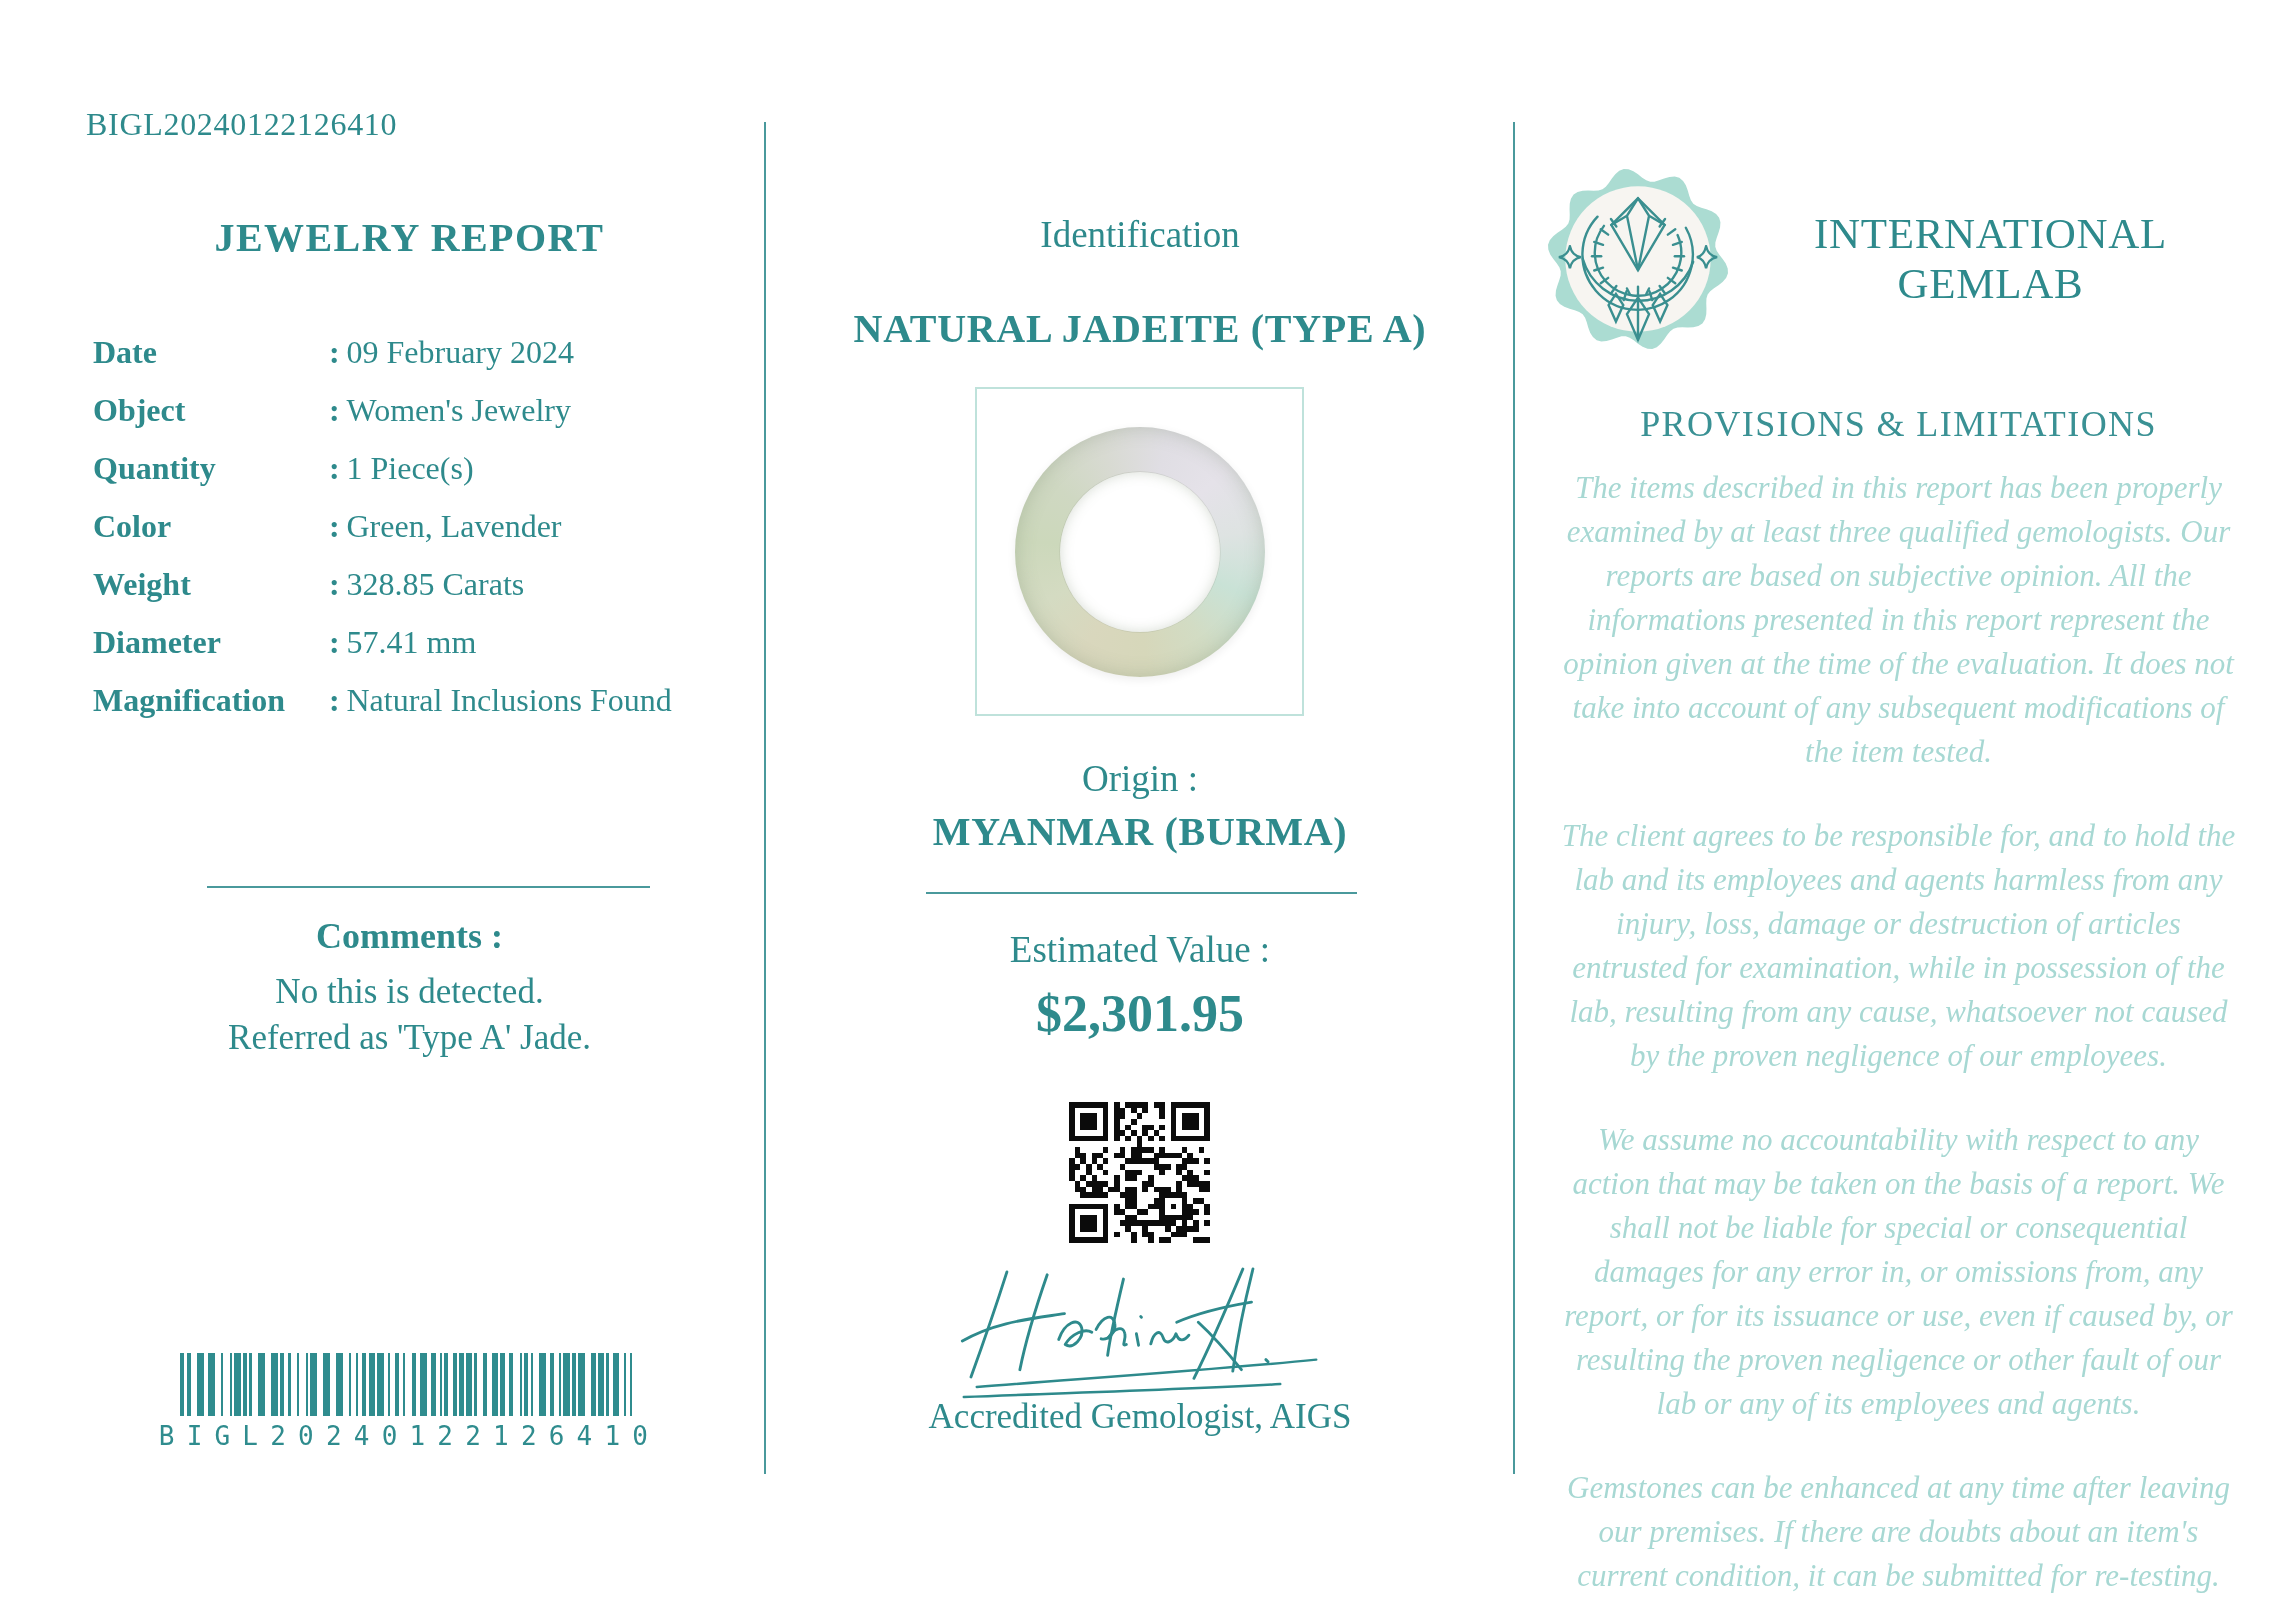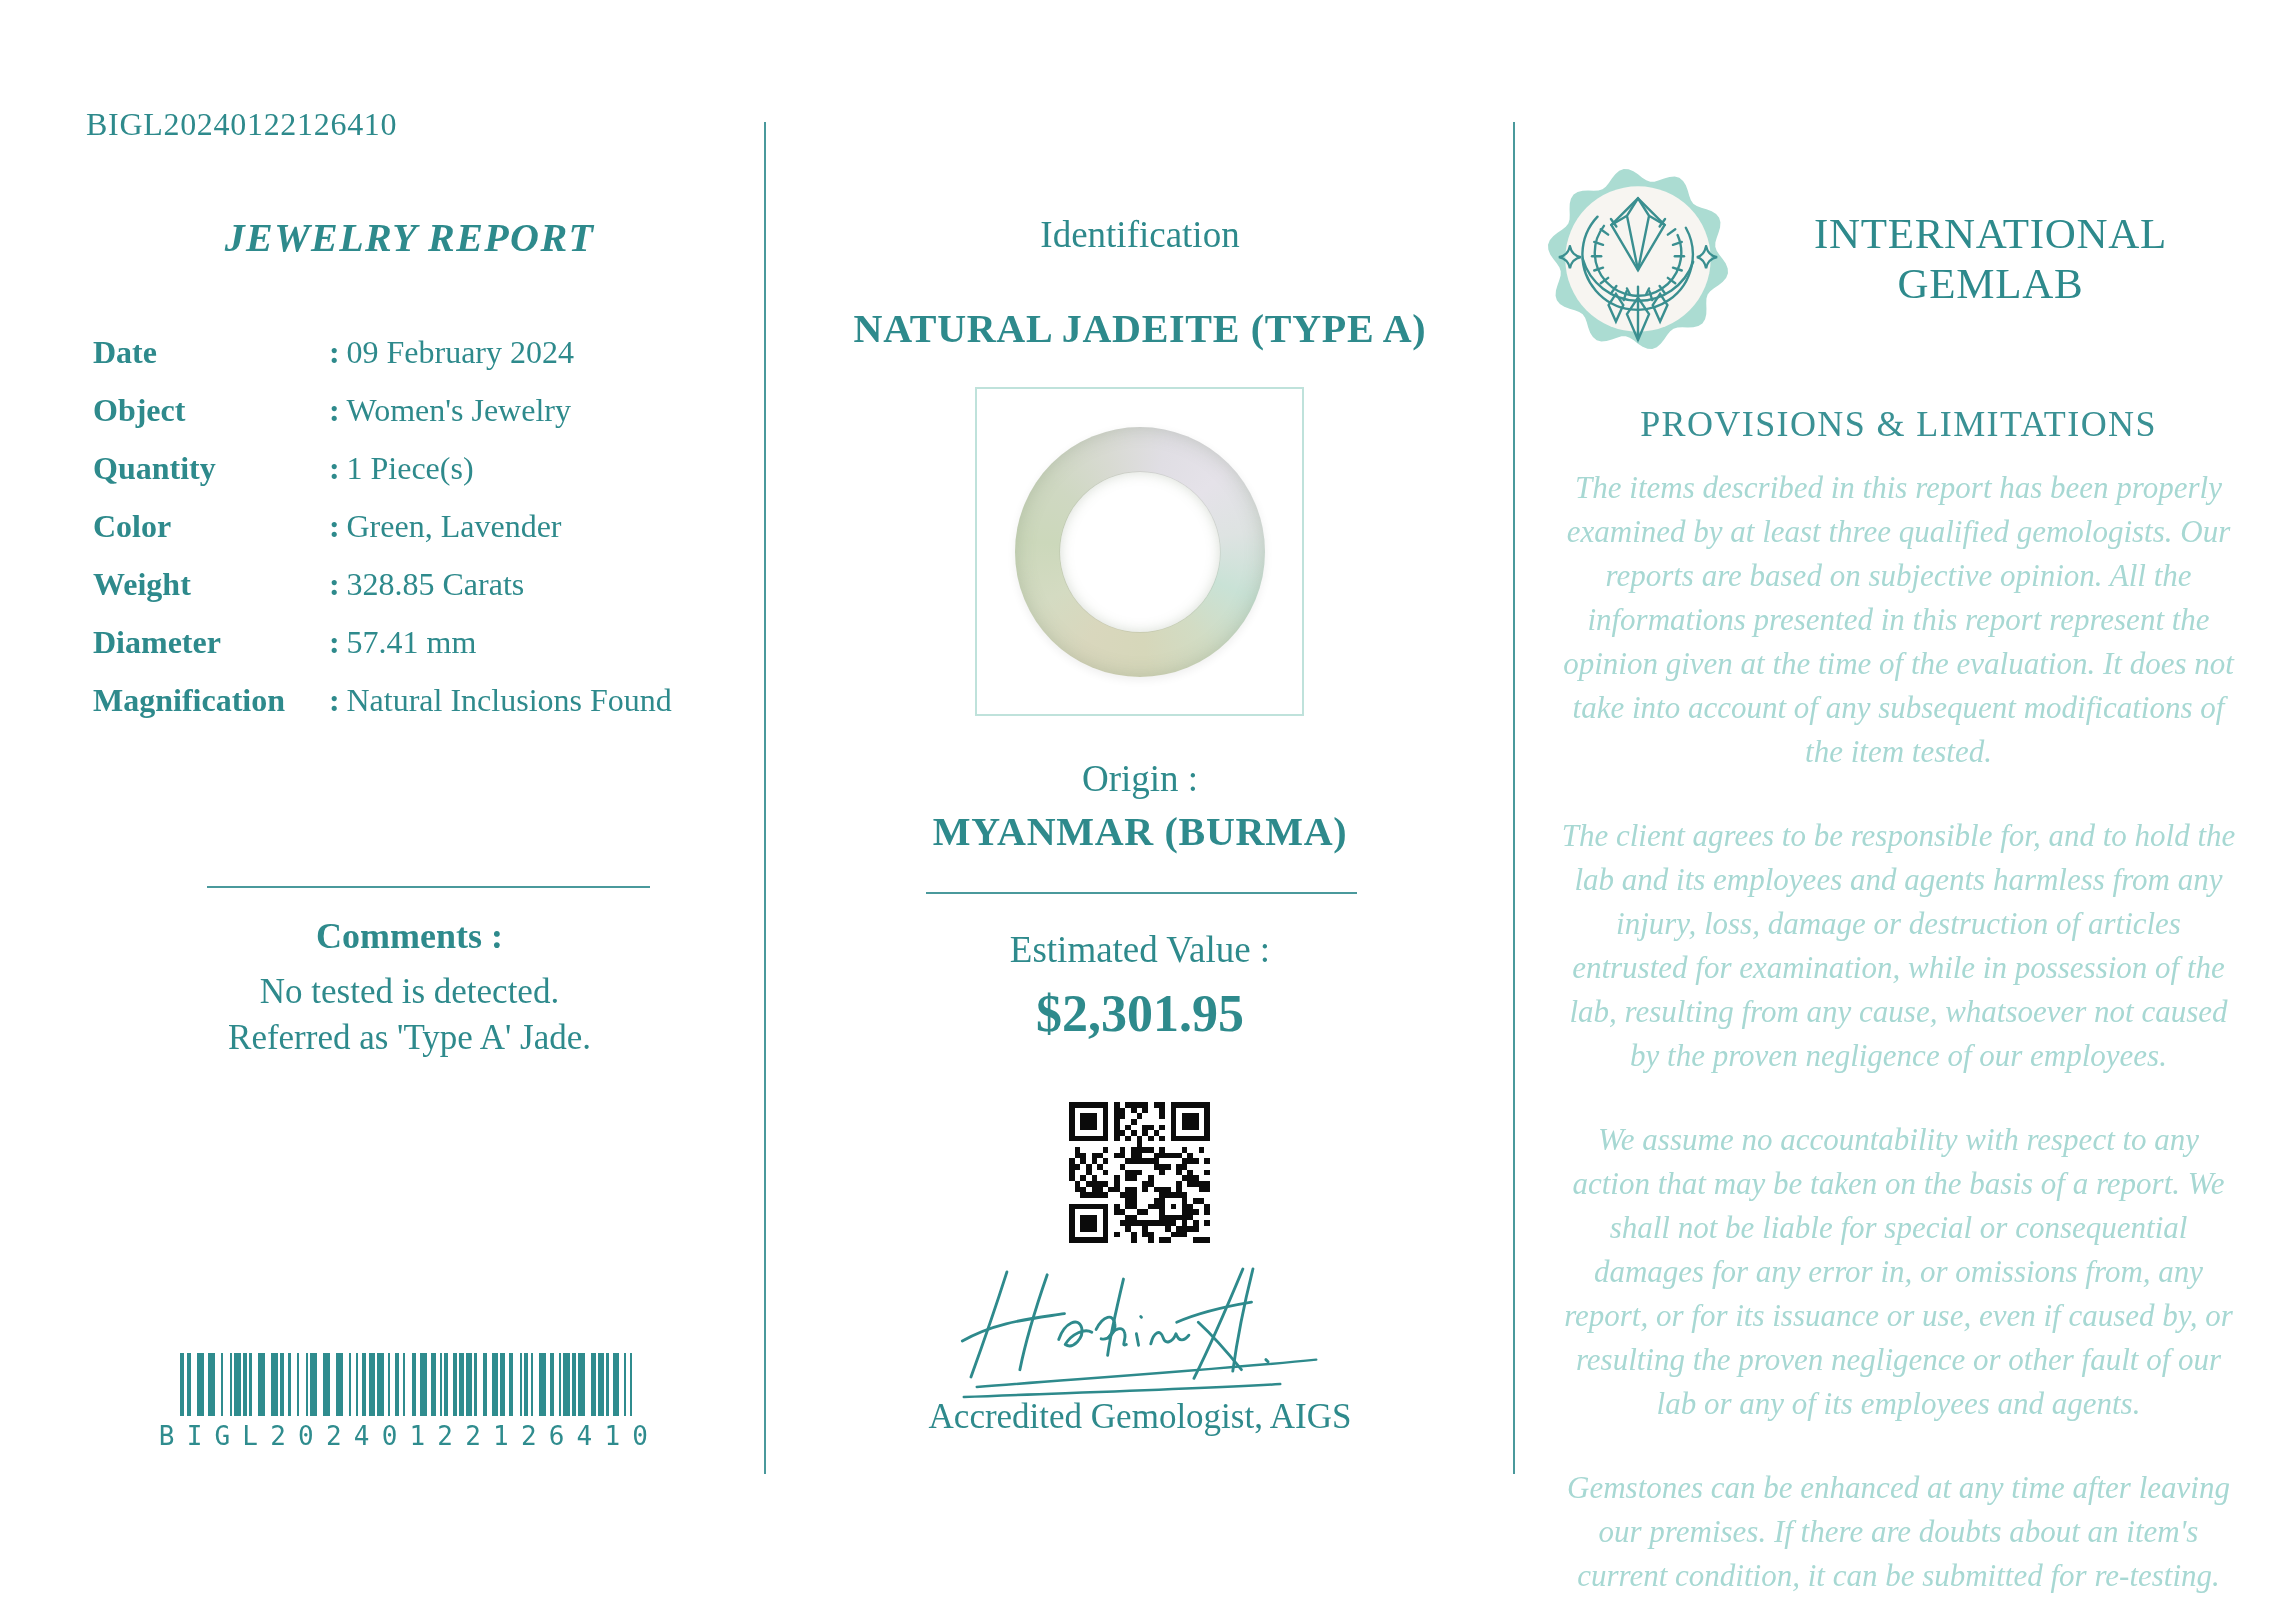--- a/index.html
+++ b/index.html
@@ -12,21 +12,21 @@
     overflow:hidden;
   }
   
   .v-divider{position:absolute;top:122px;width:2.2px;height:1352px;background:#4a999c;}
   .v-divider.left{left:764px;}
   .v-divider.right{left:1513px;}
 
   
   .report-number{position:absolute;left:86px;top:106px;font-size:32px;letter-spacing:0.7px;}
   .jr-title{position:absolute;left:93px;top:214px;width:633px;text-align:center;
-    font-size:40px;font-weight:bold;letter-spacing:1.4px;font-style:italic;}
+    font-size:40px;font-weight:bold;letter-spacing:1.4px;}
   .fields{position:absolute;left:93px;top:334px;width:647px;}
   .frow{display:grid;grid-template-columns:229px 24.5px 1fr;align-items:baseline;height:58px;font-size:32px;}
   .flabel{font-weight:bold;}
   .fcolon{font-weight:bold;text-align:center;}
   .comments-rule{position:absolute;left:207px;top:886px;width:443px;height:2.2px;background:#4a999c;}
   .comments-title{position:absolute;left:93px;top:915px;width:633px;text-align:center;
     font-size:36px;font-weight:bold;}
   .comment-line{position:absolute;left:93px;width:633px;text-align:center;font-size:35px;}
   .comment-line.l1{top:972px;}
   .comment-line.l2{top:1018px;}
@@ -118,21 +118,21 @@
       </div>
       <div class="frow">
         <span class="flabel">Magnification</span>
         <span class="fcolon">:</span>
         <span class="fvalue">Natural Inclusions Found</span>
       </div>
     </div>
 
   <div class="comments-rule"></div>
   <div class="comments-title">Comments :</div>
-  <div class="comment-line l1">No tested is detected.</div>
+  <div class="comment-line l1">No this is detected.</div>
   <div class="comment-line l2">Referred as 'Type A' Jade.</div>
 
   <div class="barcode-wrap">
     <div class="barcode-bars">
         <div class="bar" style="width: 4.3px;"></div>
         <div class="gap" style="width: 2.2px;"></div>
         <div class="bar" style="width: 4.3px;"></div>
         <div class="gap" style="width: 6.5px;"></div>
         <div class="bar" style="width: 6.5px;"></div>
         <div class="gap" style="width: 4.3px;"></div>

